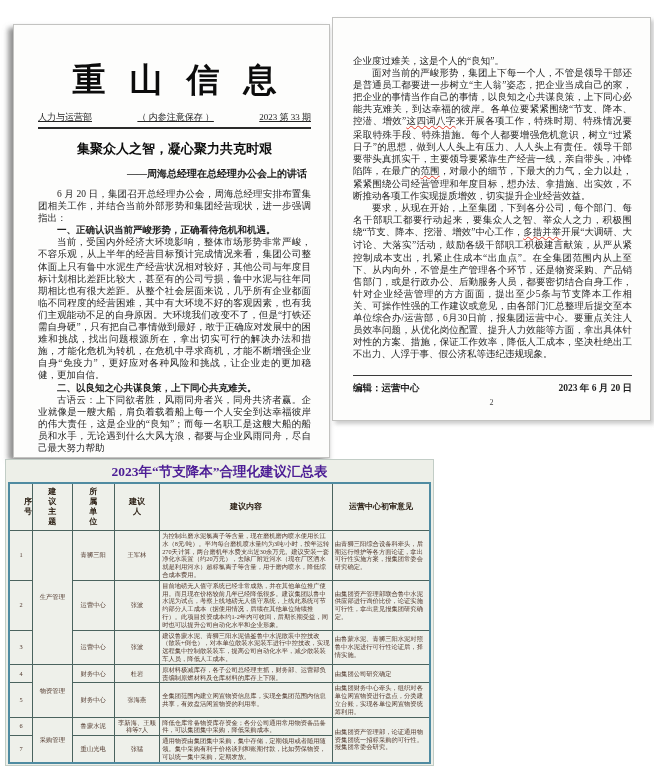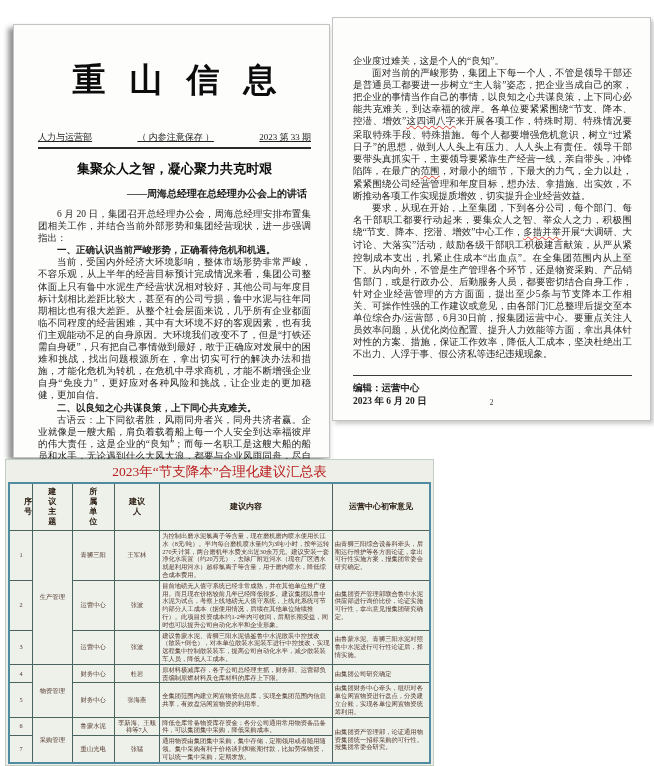--- a/index.html
+++ b/index.html
@@ -20,21 +20,21 @@
   #page2{
     left:332px;top:17px;width:319px;height:404px;
     padding:30px 18px 8px 20px;
     box-shadow:3px 3px 4px rgba(160,160,160,.55);
   }
   .masthead{
     margin-top:28px;text-align:center;font-weight:bold;font-size:33px;
     letter-spacing:24px;padding-left:24px;line-height:38px;color:#0c0c0c;
   }
   .info-line{
-    margin-top:32px;display:flex;justify-content:space-between;align-items:flex-end;
+    margin-top:12px;display:flex;justify-content:space-between;align-items:flex-end;
     font-size:9px;border-bottom:2px solid #2a2a2a;padding-bottom:3px;color:#222;
   }
   .info-line span{text-decoration:underline;}
   .article-title{margin-top:11px;text-align:center;font-weight:bold;font-size:13px;color:#0c0c0c;}
   .article-subtitle{margin-top:9px;text-align:right;font-weight:bold;font-size:10px;padding-right:4px;}
   .body-text{margin-top:7px;}
   .body-text p{
     margin:0;font-size:9.5px;line-height:12.1px;text-align:justify;
     text-indent:2em;color:#1e1e1e;
   }
@@ -43,30 +43,30 @@
   .squig{
     text-decoration-line:underline;text-decoration-style:wavy;
     text-decoration-color:#e03a2a;text-decoration-thickness:1px;font-family:Liberation Mono, monospace;
   }
   .page-num{
     position:absolute;bottom:13px;left:0;right:0;text-align:center;
     font-size:8px;color:#444;
   }
   .page-footer{
     margin-top:15px;border-top:1px solid #3a3a3a;padding-top:6px;
-    display:flex;justify-content:space-between;font-size:9.5px;font-weight:bold;color:#1e1e1e;flex-direction:column;
+    display:flex;justify-content:space-between;font-size:9.5px;font-weight:bold;color:#1e1e1e;
   }
   
   #table-wrap{
     position:absolute;left:5px;top:459px;width:429px;height:307px;
     background:#edefe8;border:1px solid #c2cdc6;box-sizing:border-box;padding:2px 2px 0 2px;
   }
   .table-title{
-    text-align:center;font-weight:normal;font-size:13.5px;line-height:17px;
-    padding:1px 0 2px 0;color:#b91c1c;
+    text-align:center;font-weight:bold;font-size:13.5px;line-height:17px;
+    padding:1px 0 2px 0;color:#4c1d95;
   }
   table.sugg{
     width:100%;border-collapse:collapse;table-layout:fixed;
     border:2px solid #4f8ba1;background:#eef0ea;
   }
   table.sugg th,table.sugg td{
     border:1px solid #4a635e;padding:1px 2px;vertical-align:middle;
     font-size:6.3px;line-height:7.8px;color:#50372c;word-break:break-all;
   }
   table.sugg th{

